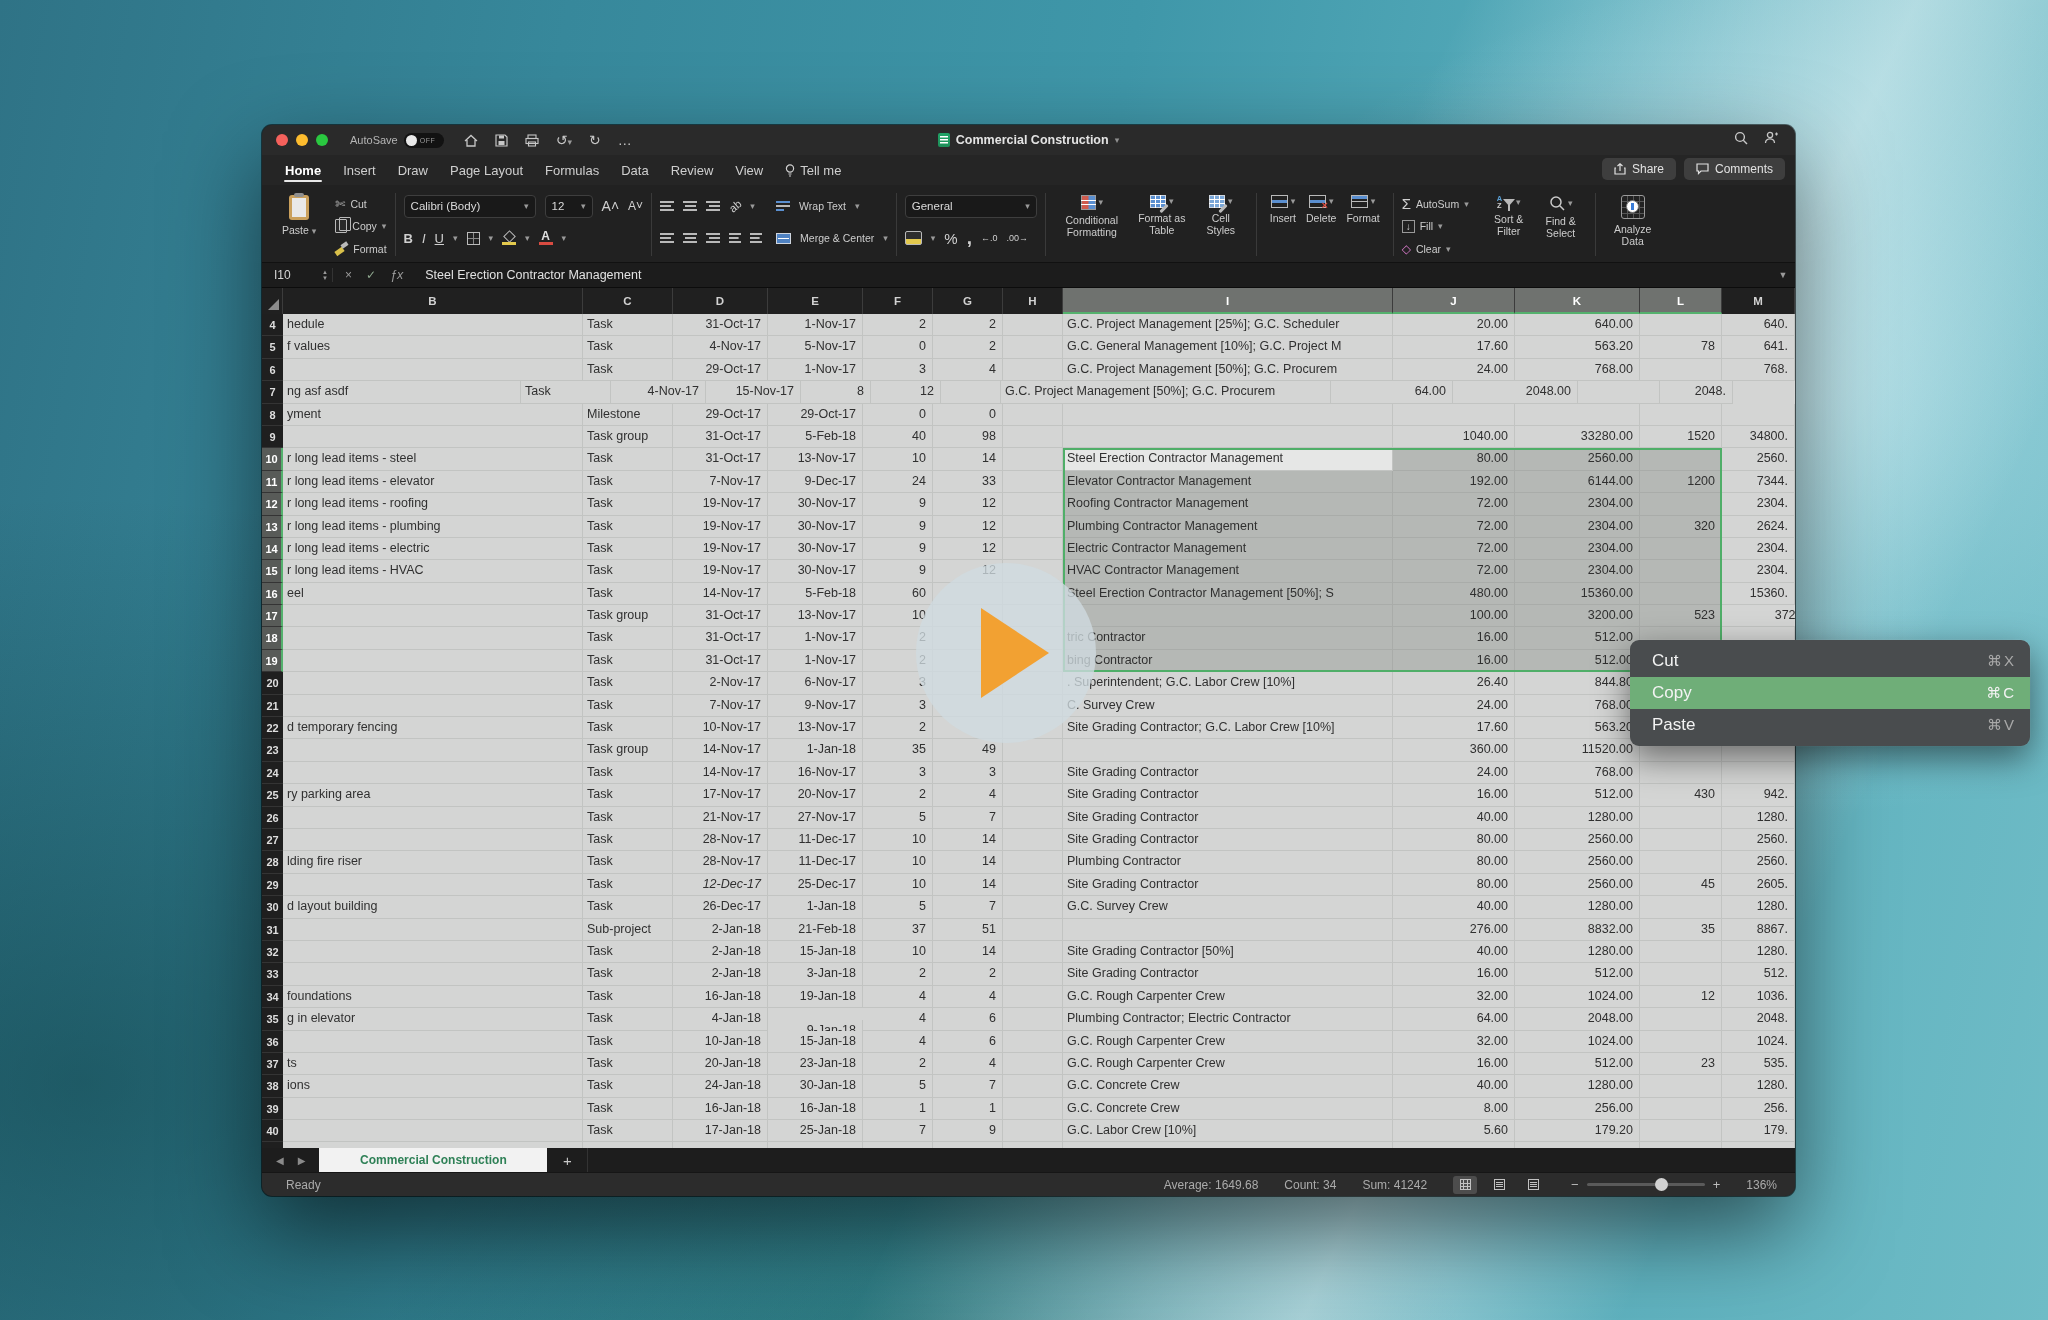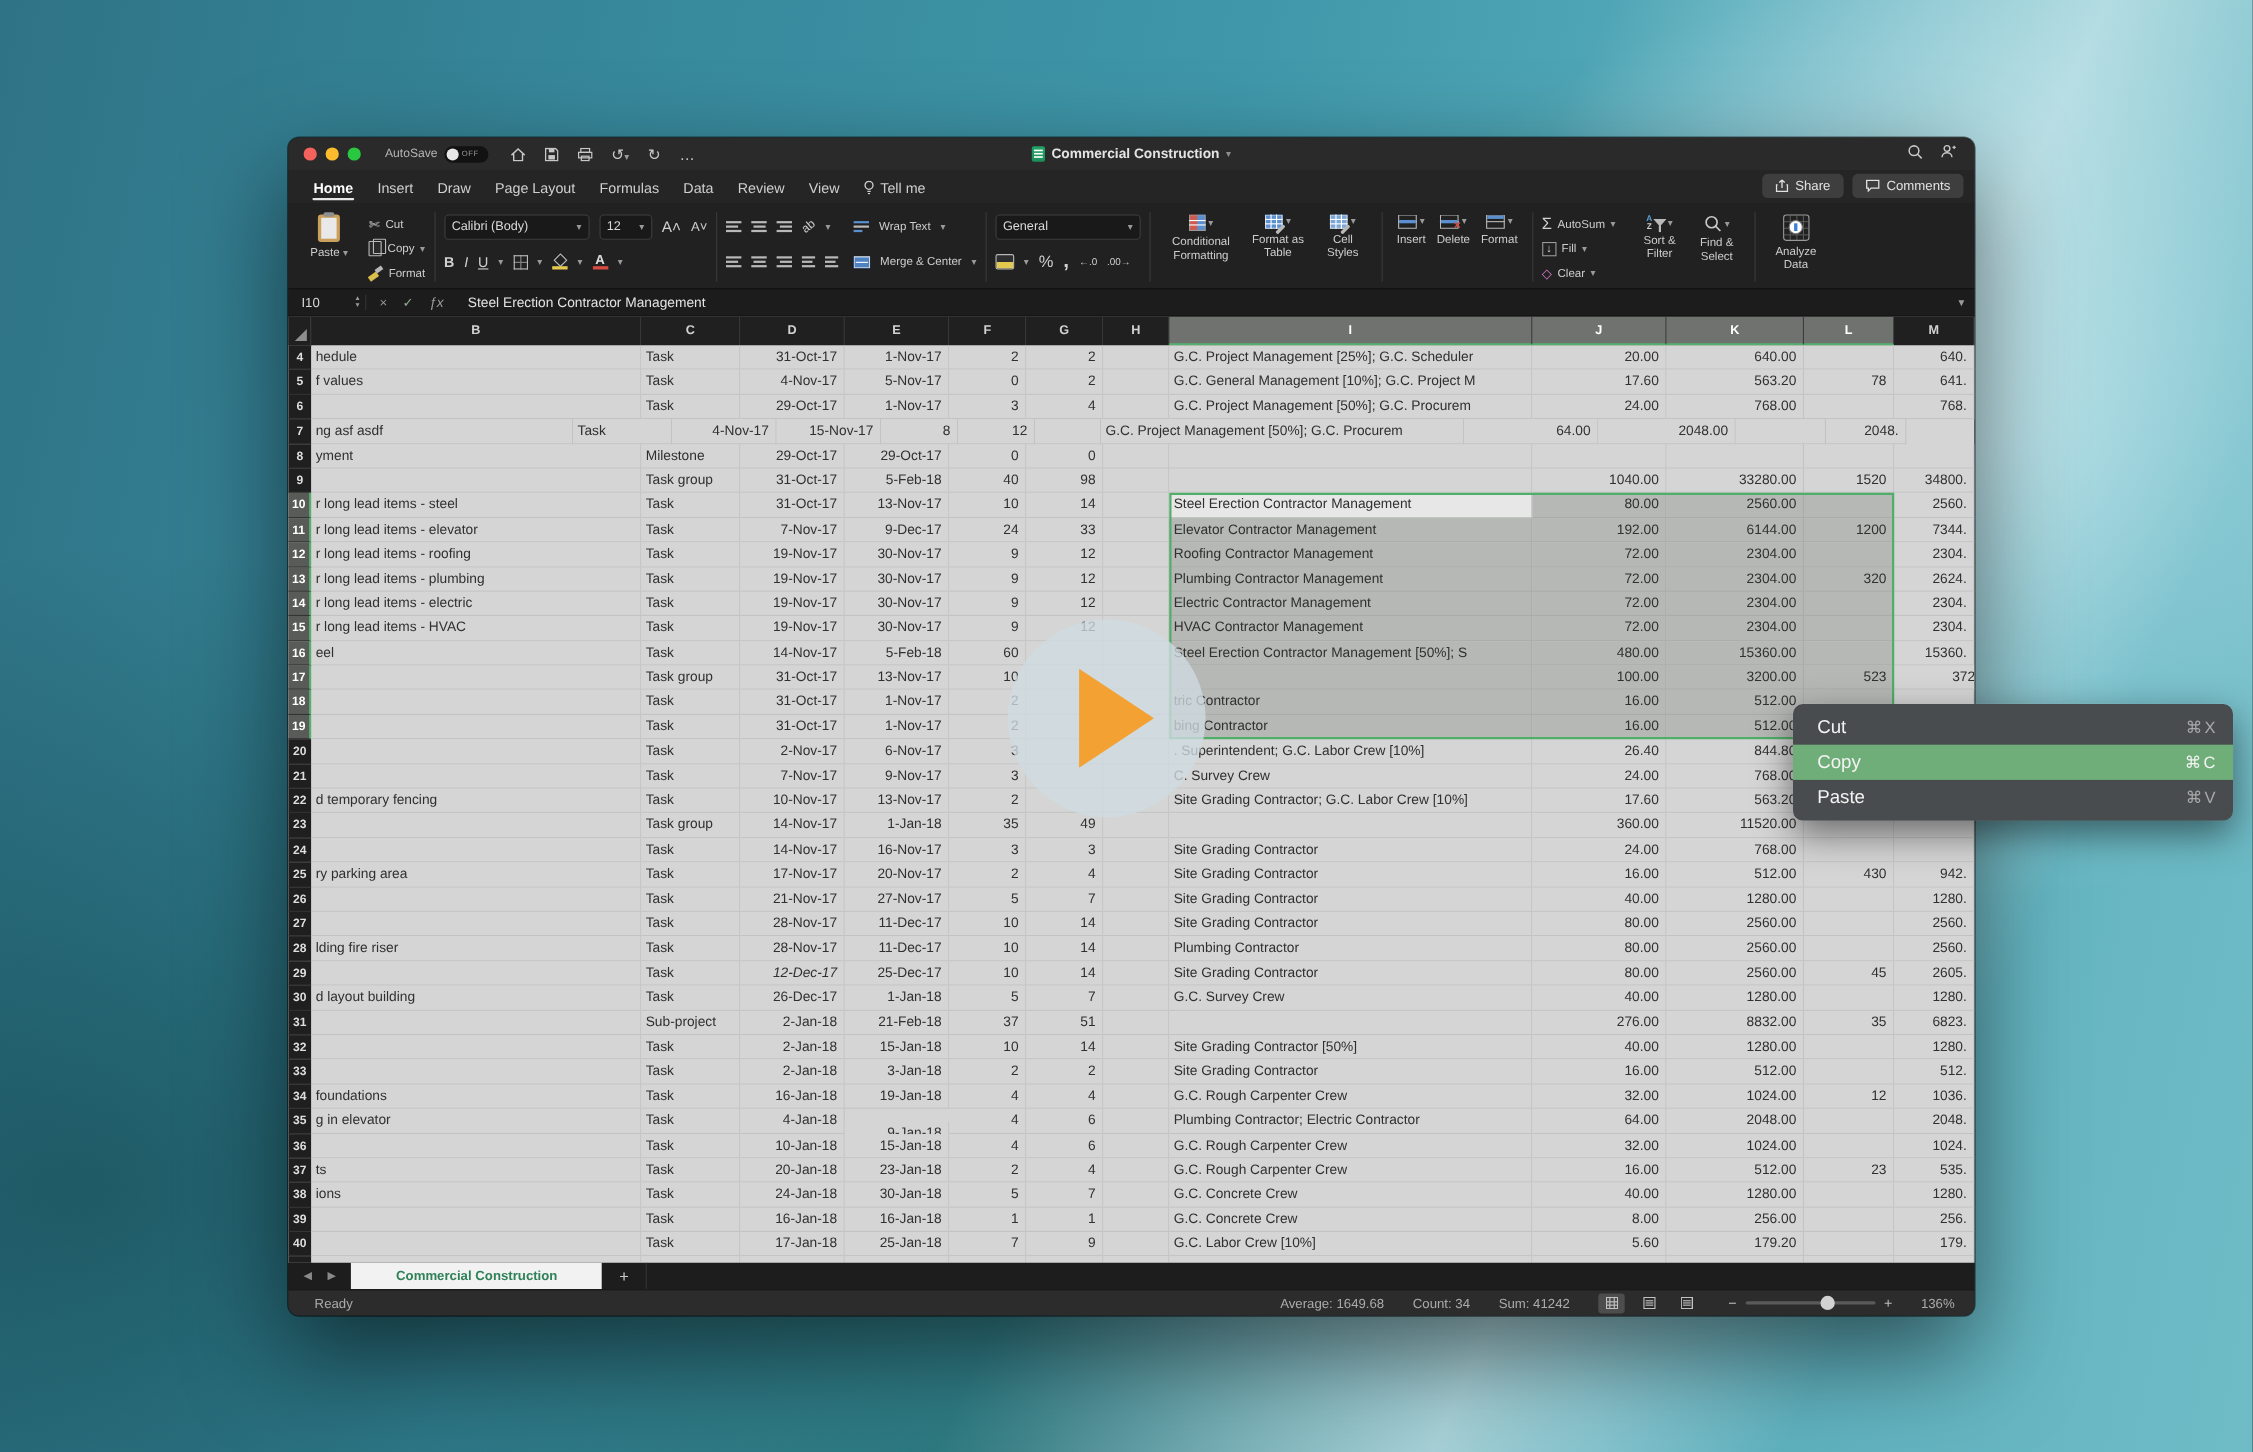--- a/index.html
+++ b/index.html
@@ -914,21 +914,21 @@
           <div class="cell al" style="width: 90px;">Sub-project</div>
           <div class="cell ar" style="width: 95px;">2-Jan-18</div>
           <div class="cell ar" style="width: 95px;">21-Feb-18</div>
           <div class="cell ar" style="width: 70px;">37</div>
           <div class="cell ar" style="width: 70px;">51</div>
           <div class="cell al" style="width: 60px;"></div>
           <div class="cell al" style="width: 330px;"></div>
           <div class="cell ar" style="width: 122px;">276.00</div>
           <div class="cell ar" style="width: 125px;">8832.00</div>
           <div class="cell ar" style="width: 82px;">35</div>
-          <div class="cell ar" style="width: 73px;">6823.</div>
+          <div class="cell ar" style="width: 73px;">8867.</div>
         </div>
         <div class="grow">
           <div class="rh">32</div>
           <div class="cell al" style="width: 300px;"></div>
           <div class="cell al" style="width: 90px;">Task</div>
           <div class="cell ar" style="width: 95px;">2-Jan-18</div>
           <div class="cell ar" style="width: 95px;">15-Jan-18</div>
           <div class="cell ar" style="width: 70px;">10</div>
           <div class="cell ar" style="width: 70px;">14</div>
           <div class="cell al" style="width: 60px;"></div>

